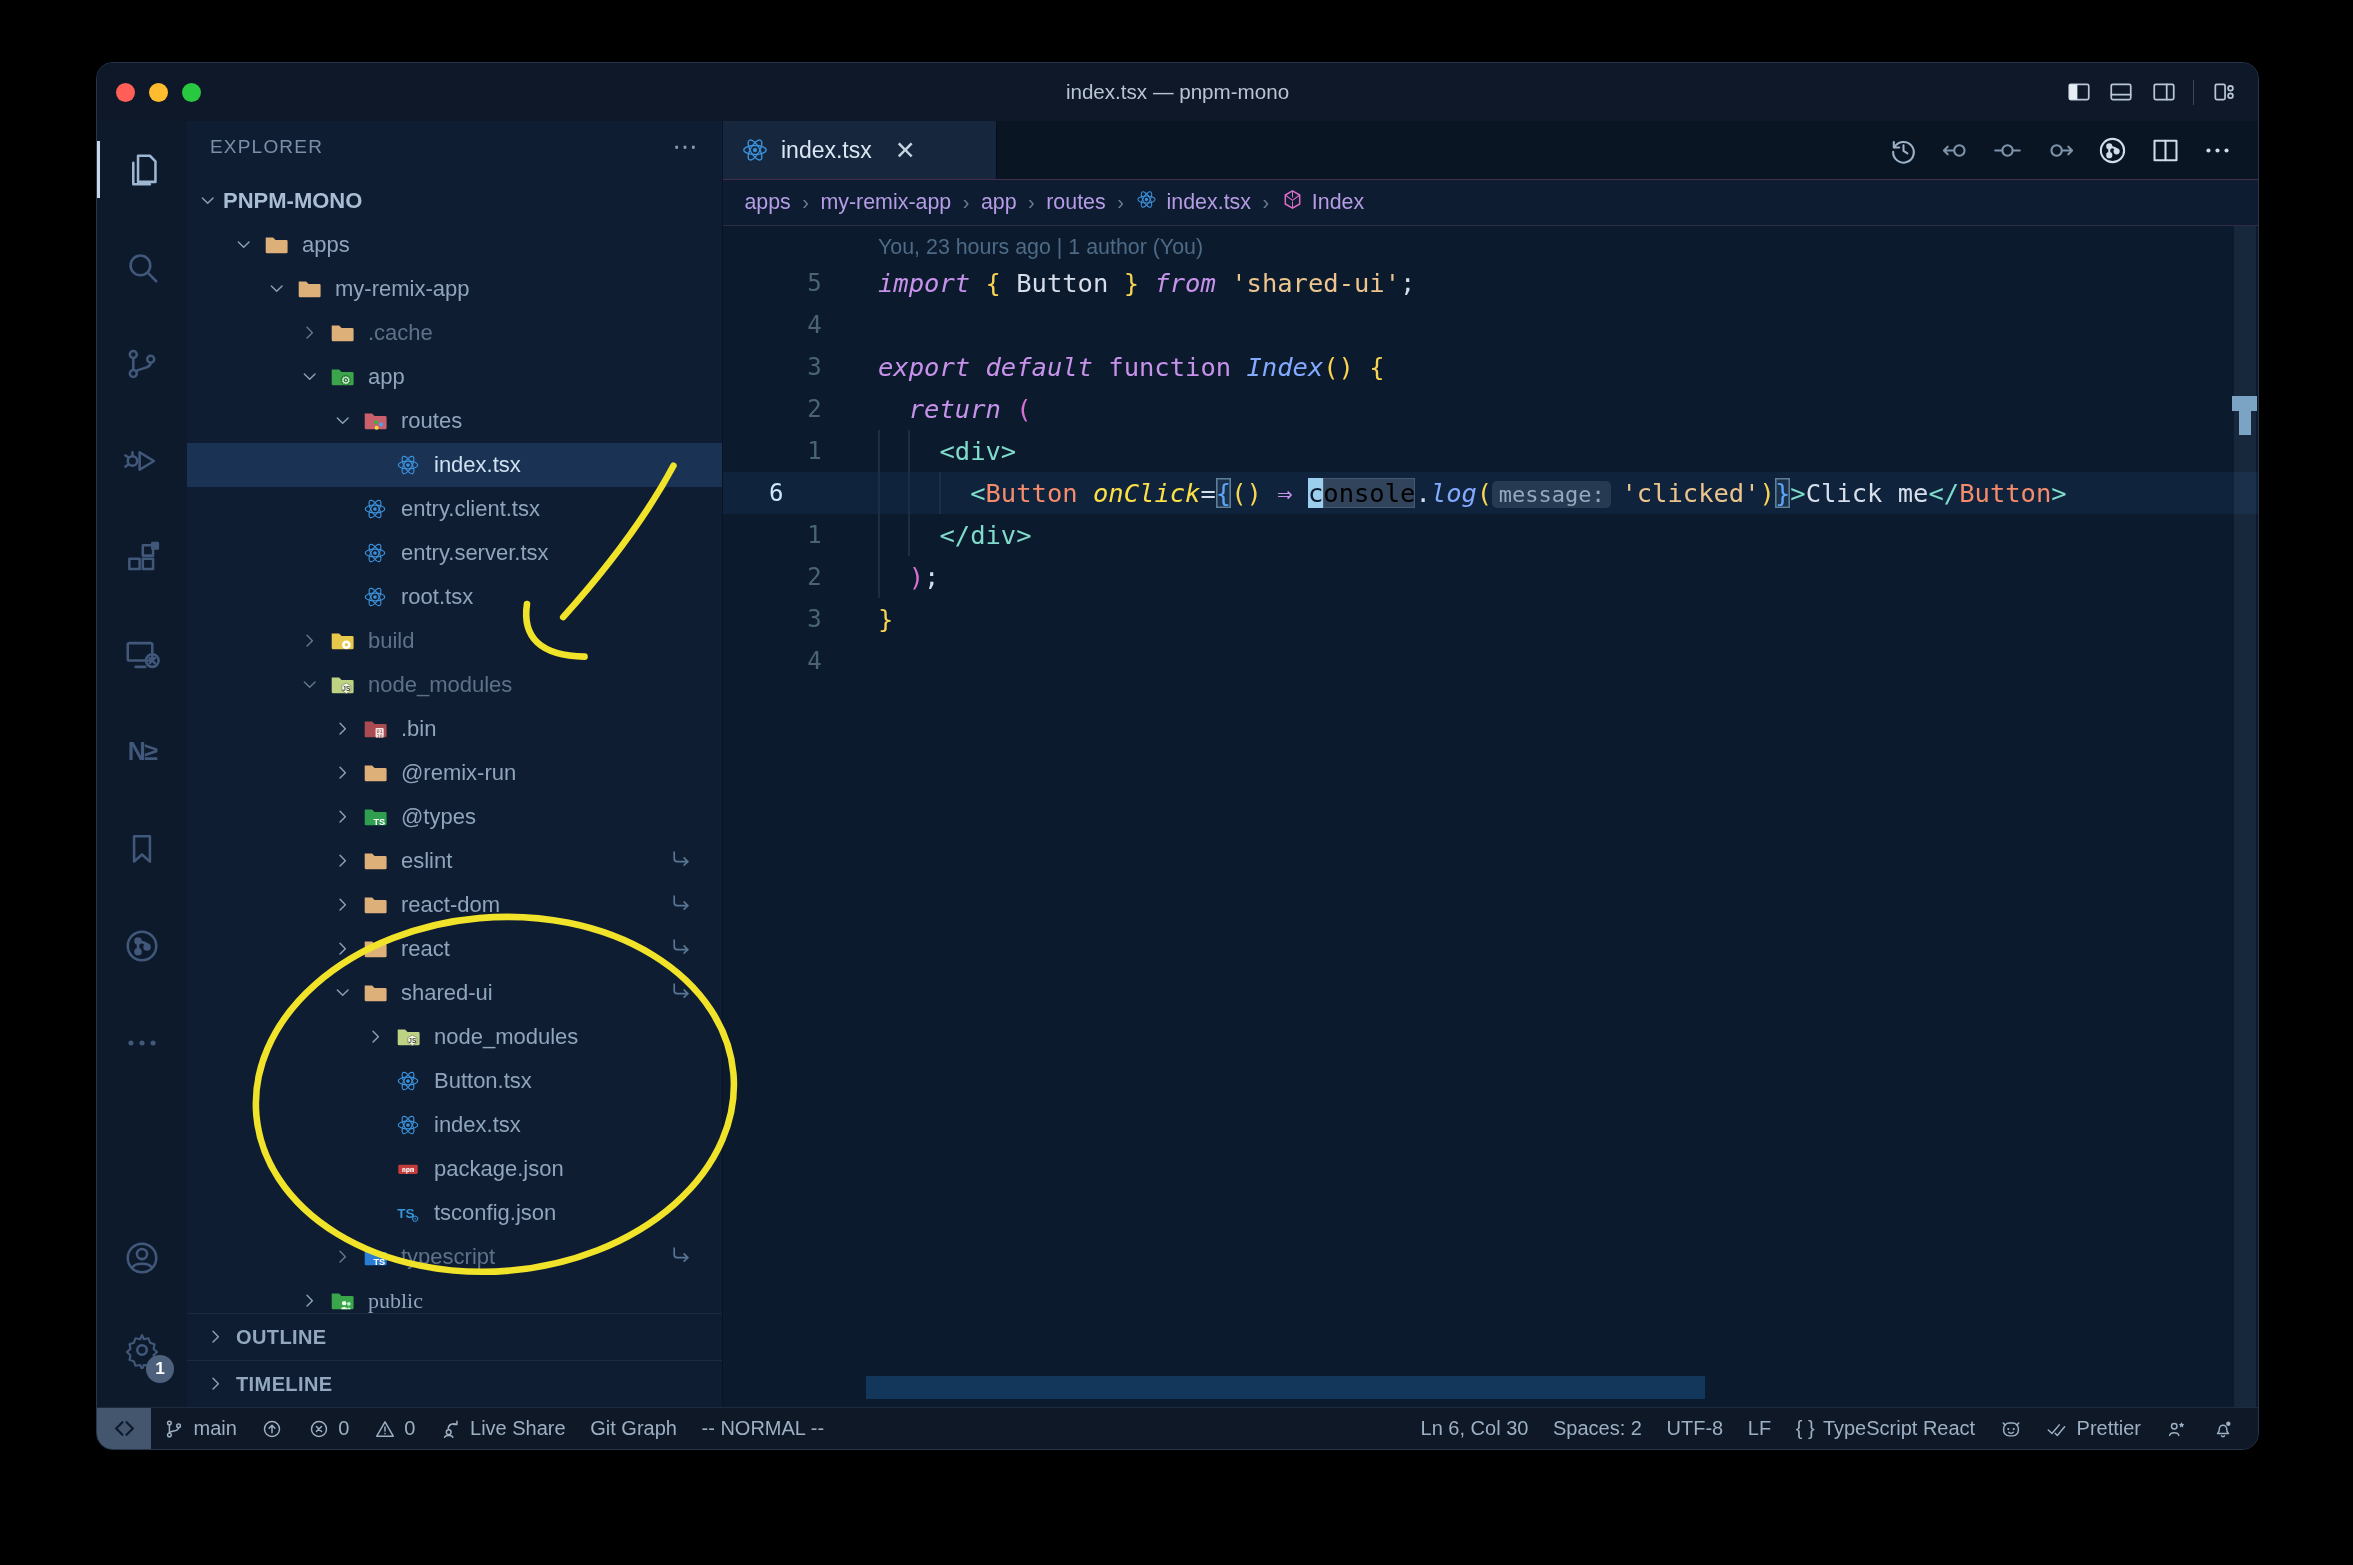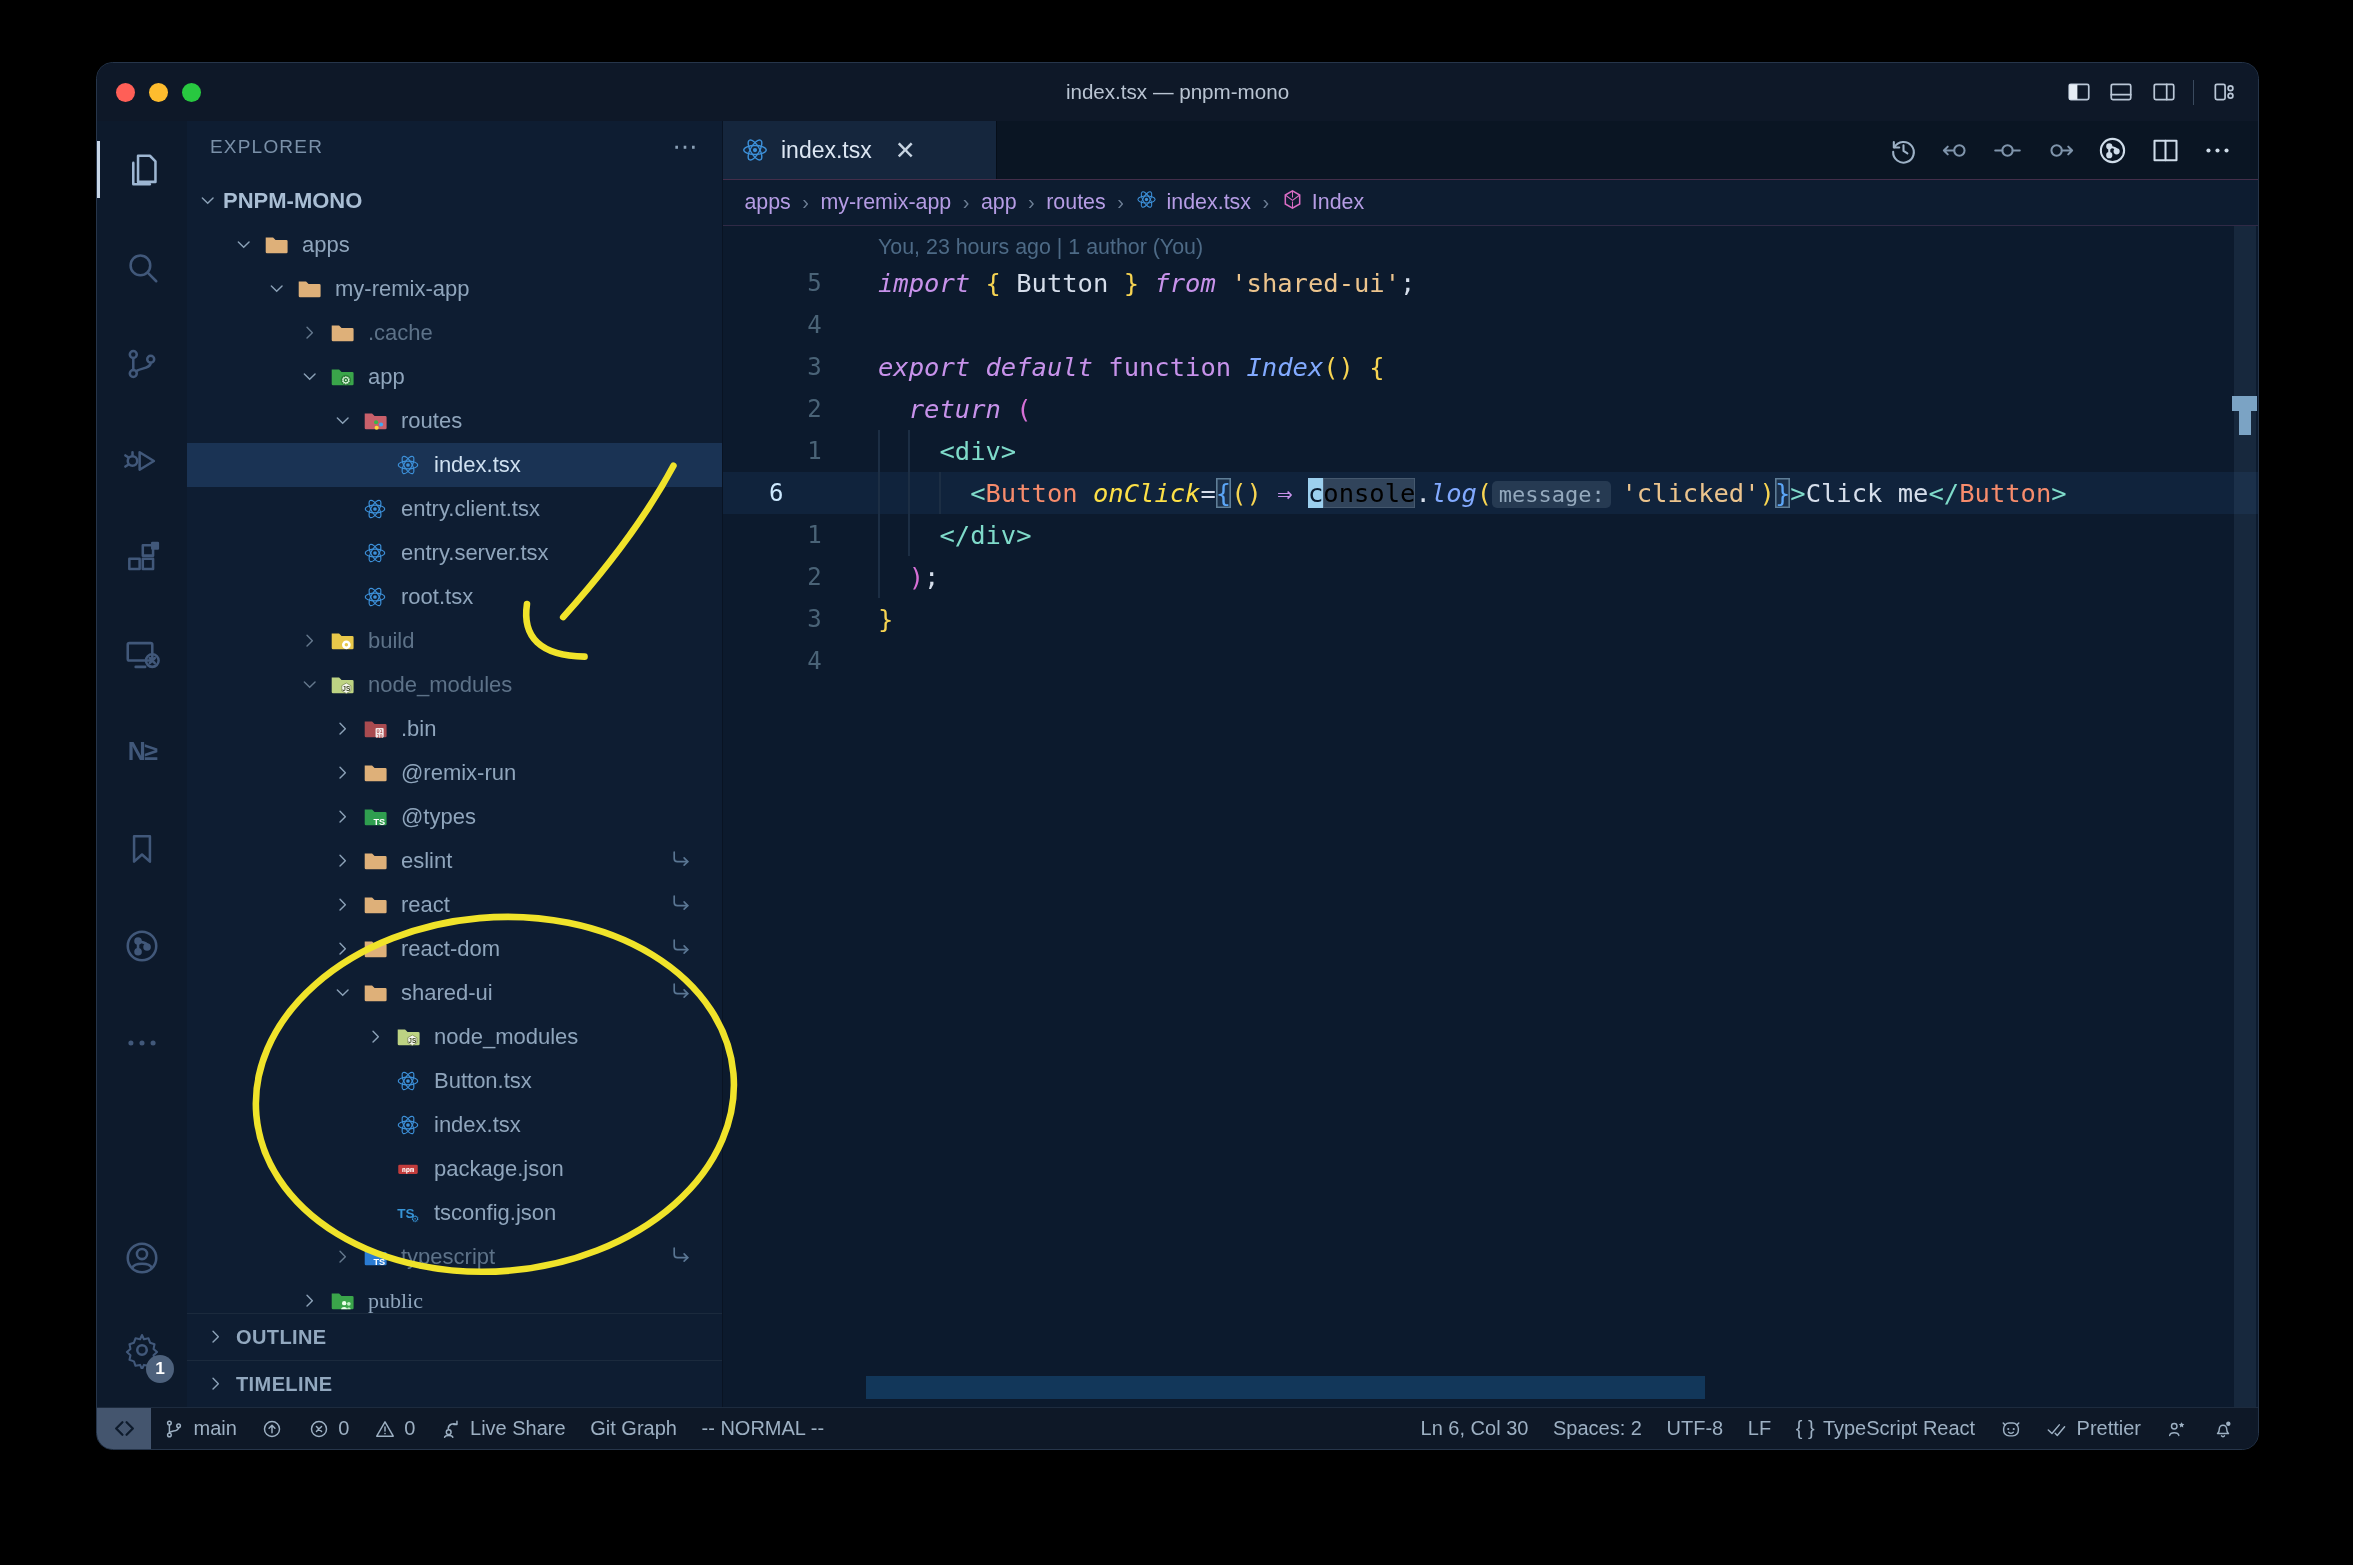--- a/index.html
+++ b/index.html
@@ -448,38 +448,38 @@
               <span class="chev">
                 <svg viewBox="0 0 24 24" fill="none" stroke="currentColor" stroke-width="1.6" stroke-linecap="round" stroke-linejoin="round">
                   <path d="M9 6l6 6-6 6"></path>
                 </svg>
               </span>
               <span class="ficon">
                 <svg viewBox="0 0 24 24">
                   <path d="M2.5 5h6.8l2.3 2.4h9.9a1.2 1.2 0 0 1 1.2 1.2v9.9a1.2 1.2 0 0 1-1.2 1.2H3.7a1.2 1.2 0 0 1-1.2-1.2z" fill="#deb079"></path>
                 </svg>
               </span>
-              <span>react</span>
+              <span>react-dom</span>
               <span class="symlink"><svg viewBox="0 0 24 24" fill="none" stroke="currentColor" stroke-width="1.6" stroke-linecap="round" stroke-linejoin="round">
                   <path d="M5 4v6a3 3 0 0 0 3 3h10"></path>
                   <path d="M14.5 9.5L18 13l-3.5 3.5"></path>
                 </svg></span>
             </div>
             <div class="trow" style="padding-left: 140px;">
               <span class="chev">
                 <svg viewBox="0 0 24 24" fill="none" stroke="currentColor" stroke-width="1.6" stroke-linecap="round" stroke-linejoin="round">
                   <path d="M9 6l6 6-6 6"></path>
                 </svg>
               </span>
               <span class="ficon">
                 <svg viewBox="0 0 24 24">
                   <path d="M2.5 5h6.8l2.3 2.4h9.9a1.2 1.2 0 0 1 1.2 1.2v9.9a1.2 1.2 0 0 1-1.2 1.2H3.7a1.2 1.2 0 0 1-1.2-1.2z" fill="#deb079"></path>
                 </svg>
               </span>
-              <span>react-dom</span>
+              <span>react</span>
               <span class="symlink"><svg viewBox="0 0 24 24" fill="none" stroke="currentColor" stroke-width="1.6" stroke-linecap="round" stroke-linejoin="round">
                   <path d="M5 4v6a3 3 0 0 0 3 3h10"></path>
                   <path d="M14.5 9.5L18 13l-3.5 3.5"></path>
                 </svg></span>
             </div>
             <div class="trow" style="padding-left: 140px;">
               <span class="chev">
                 <svg viewBox="0 0 24 24" fill="none" stroke="currentColor" stroke-width="1.6" stroke-linecap="round" stroke-linejoin="round">
                   <path d="M6 9l6 6 6-6"></path>
                 </svg>

